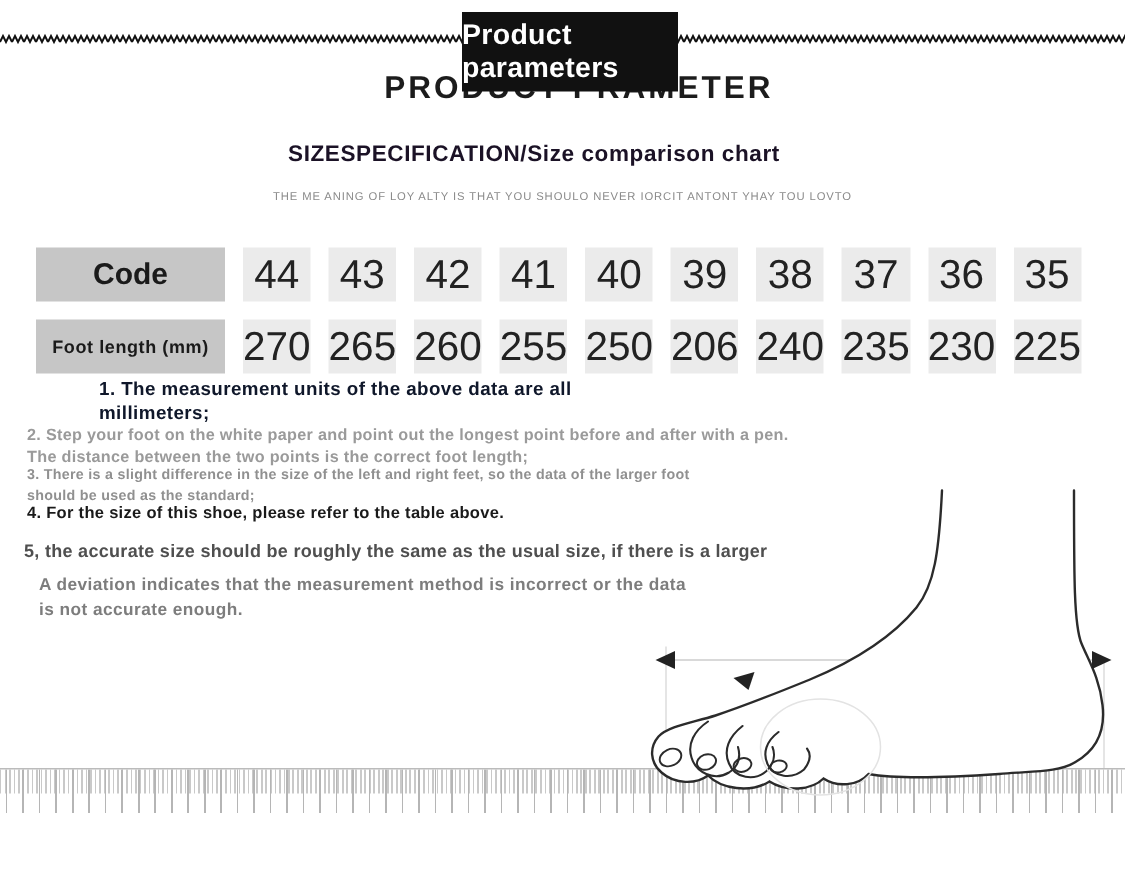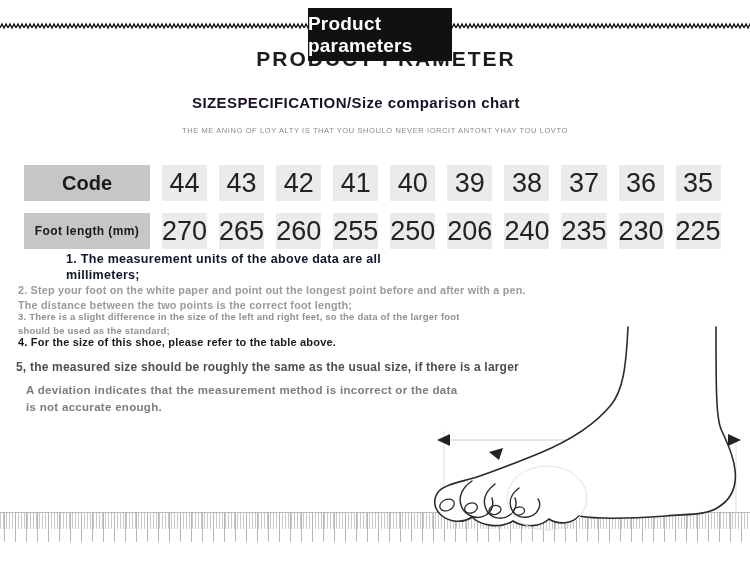--- a/index.html
+++ b/index.html
@@ -158,21 +158,21 @@
   <div class="dcell">240</div>
   <div class="dcell">235</div>
   <div class="dcell">230</div>
   <div class="dcell">225</div>
 </div>
 
 <div class="note note-1">1. The measurement units of the above data are all millimeters;</div>
 <div class="note note-2">2. Step your foot on the white paper and point out the longest point before and after with a pen. The distance between the two points is the correct foot length;</div>
 <div class="note note-3">3. There is a slight difference in the size of the left and right feet, so the data of the larger foot should be used as the standard;</div>
 <div class="note note-4">4. For the size of this shoe, please refer to the table above.</div>
-<div class="note note-5">5, the measured size should be roughly the same as the usual size, if there is a larger</div>
+<div class="note note-5">5, the accurate size should be roughly the same as the usual size, if there is a larger</div>
 <div class="note note-5b">A deviation indicates that the measurement method is incorrect or the data is not accurate enough.</div>
 
 <div class="ruler"></div>
 
 <svg class="foot-svg" viewBox="0 0 750 580" xmlns="http://www.w3.org/2000/svg">
 
   <path d="M 444,431 L 444,512" stroke="#dddddd" stroke-width="1" fill="none"></path>
   <path d="M 736,441 L 736,512" stroke="#dddddd" stroke-width="1" fill="none"></path>
 
   <path d="M 444,440 L 735,440" stroke="#cccccc" stroke-width="1" fill="none"></path>

